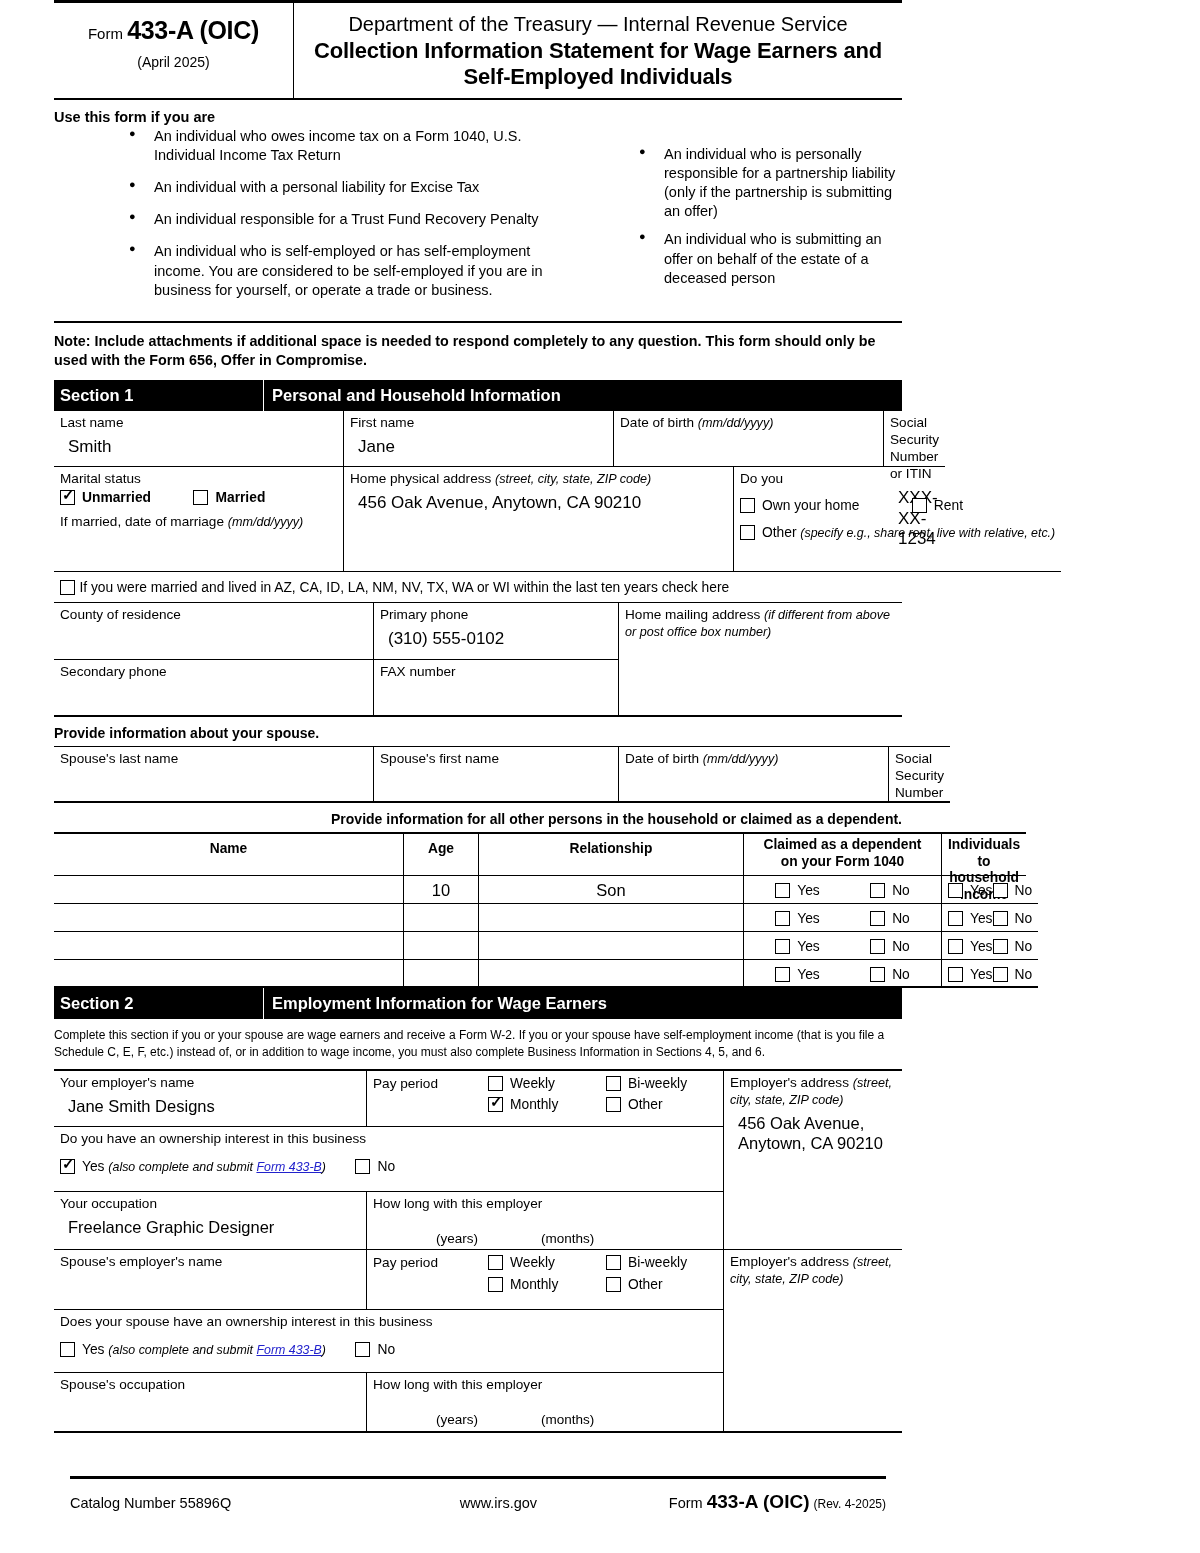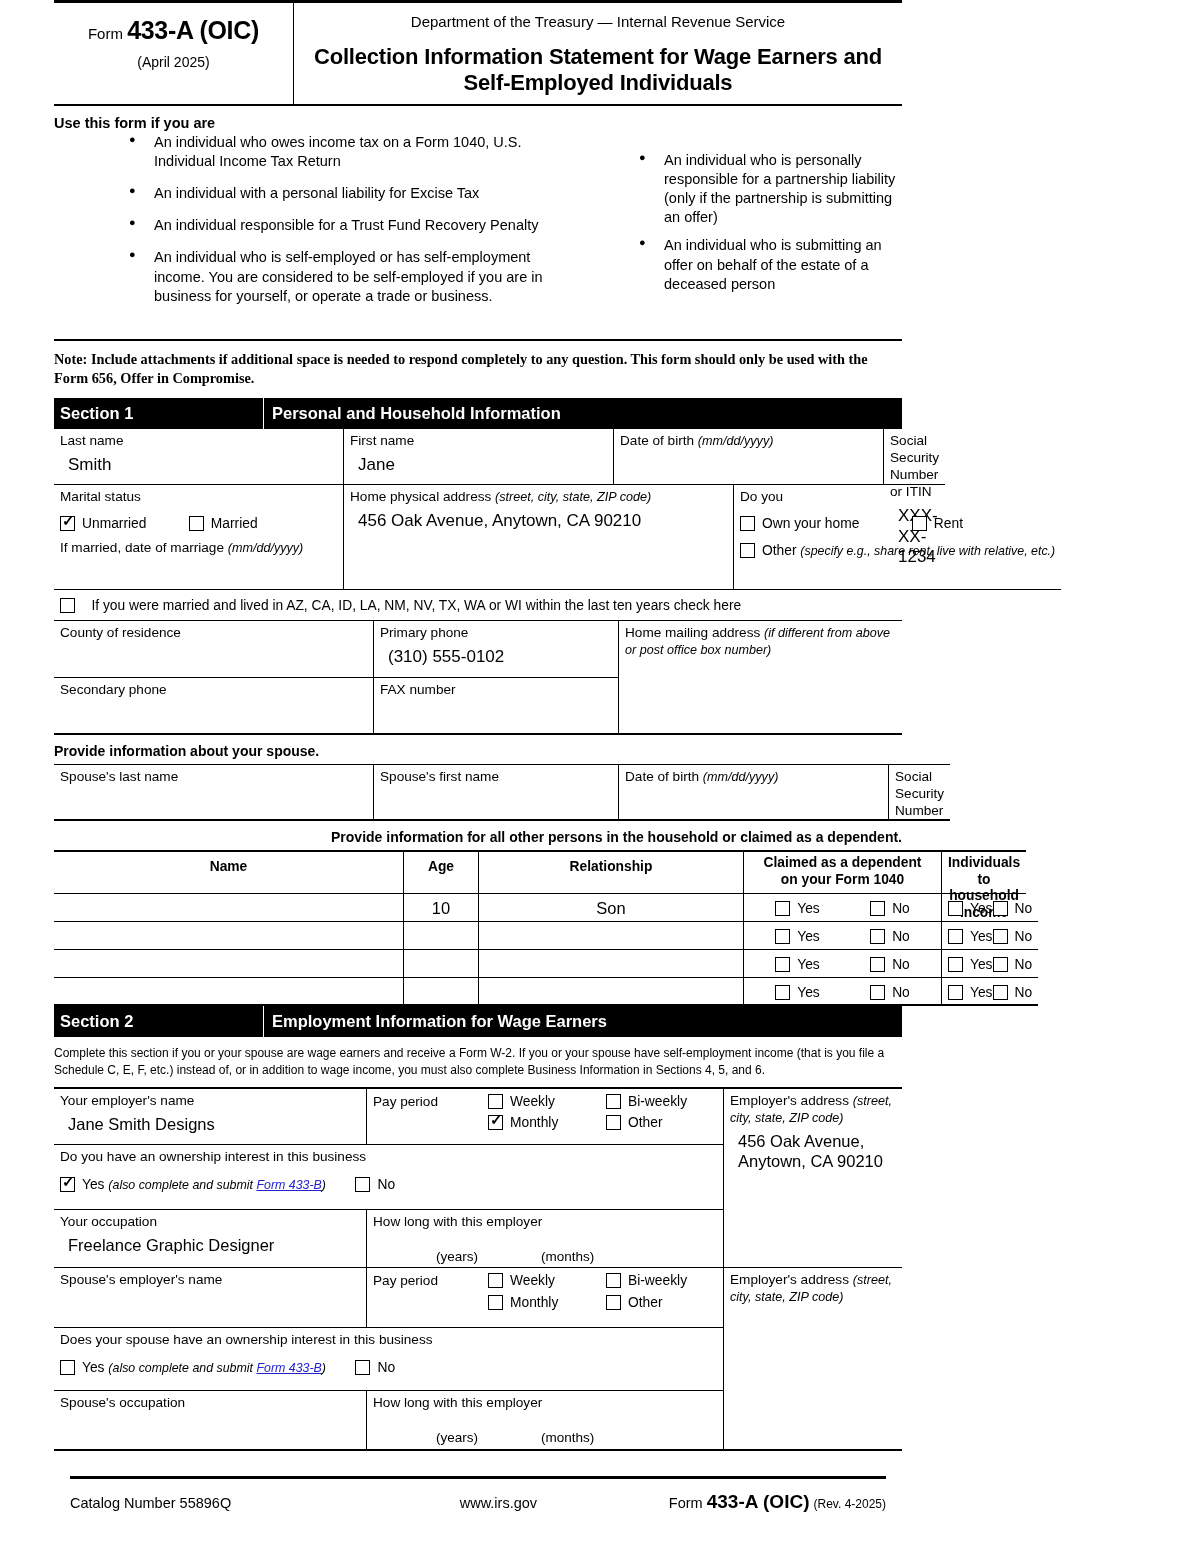--- a/index.html
+++ b/index.html
@@ -33,21 +33,21 @@
     text-align: center;
   }
   .hdr-formline { font-size: 15px; line-height: 1.1; white-space: nowrap; }
   .hdr-formline .big { font-size: 25px; font-weight: bold; letter-spacing: -0.3px; }
   .hdr-rev { font-size: 14px; margin-top: 9px; }
   .hdr-right {
     flex: 1 1 auto;
     padding: 10px 10px 8px 10px;
     text-align: center;
   }
-  .hdr-dept { font-size: 15px; margin-bottom: 14px; }
+  .hdr-dept { font-size: 20px; margin-bottom: 2px; }
   .hdr-title { font-size: 22px; font-weight: bold; line-height: 1.18; letter-spacing: -0.2px; }
 
   
   .intro { padding-top: 9px; }
   .intro-title { font-weight: bold; font-size: 14.5px; margin-bottom: 2px; }
   .bullet-cols { display: flex; }
   .bullet-col-left { width: 520px; flex: 0 0 520px; padding-left: 75px; }
   .bullet-col-right { flex: 1 1 auto; padding-left: 65px; padding-top: 18px; }
   ul.blist { list-style: none; margin: 0; padding: 0; }
   ul.blist li {
@@ -60,21 +60,21 @@
   ul.blist li::before {
     content: "\25CF";
     position: absolute;
     left: 0;
     top: -1px;
     font-size: 11px;
   }
   .bullet-col-right ul.blist li { margin-bottom: 9px; }
 
   
-  .note-wrap { border-top: 2px solid #000; margin-top: 20px; padding-top: 9px; padding-bottom: 10px; font-family: Liberation Serif, serif; }
+  .note-wrap { border-top: 2px solid #000; margin-top: 8px; padding-top: 9px; padding-bottom: 10px; }
   .note { font-size: 14.3px; font-weight: bold; line-height: 1.35; }
 
   
   .secbar {
     display: flex;
     background: #000;
     color: #fff;
     height: 31px;
     align-items: center;
   }
@@ -229,21 +229,21 @@
       </div>
       <div class="cell last" style="flex:1 1 auto;height:56px;">
         <div class="lbl">Social Security Number or ITIN</div>
         <div class="val">XXX-XX-1234</div>
       </div>
     </div>
 
     <div class="row">
       <div class="cell" style="width:290px;flex:0 0 290px;height:105px;">
         <div class="lbl">Marital status</div>
-        <div style="margin-top:8px;">
+        <div style="font-weight:bold;">
           <span class="cbopt">
             <span class="cb checked"></span><span class="cbl">Unmarried</span>
           </span>
           <span class="cbopt" style="margin-left:38px;">
             <span class="cb"></span><span class="cbl">Married</span>
           </span>
         </div>
         <div class="lbl" style="margin-top:8px;"><span>If married, date of marriage</span> <span class="it">(mm/dd/yyyy)</span></div>
         <div class="val"></div>
       </div>
@@ -265,21 +265,21 @@
           <span class="cbopt">
             <span class="cb"></span><span class="cbl">Other</span> <span class="it">(specify e.g., share rent, live with relative, etc.)</span>
           </span>
         </div>
       </div>
     </div>
 
     <div class="row">
       <div class="cell last" style="flex:1 1 auto;height:31px;padding-top:6px;padding-left:6px;">
         <span class="cb"></span>
-        <span class="cbl" style="font-size:13.8px;margin-left:12px;">If you were married and lived in AZ, CA, ID, LA, NM, NV, TX, WA or WI within the last ten years check here</span>
+        <span class="cbl" style="font-size:13.8px;margin-left:0;">If you were married and lived in AZ, CA, ID, LA, NM, NV, TX, WA or WI within the last ten years check here</span>
       </div>
     </div>
 
     <div class="row">
       <div style="width:320px;flex:0 0 320px;">
         <div class="cell" style="height:57px;">
           <div class="lbl">County of residence</div>
           <div class="val"></div>
         </div>
         <div class="cell" style="height:57px;border-bottom:2px solid #000;">

